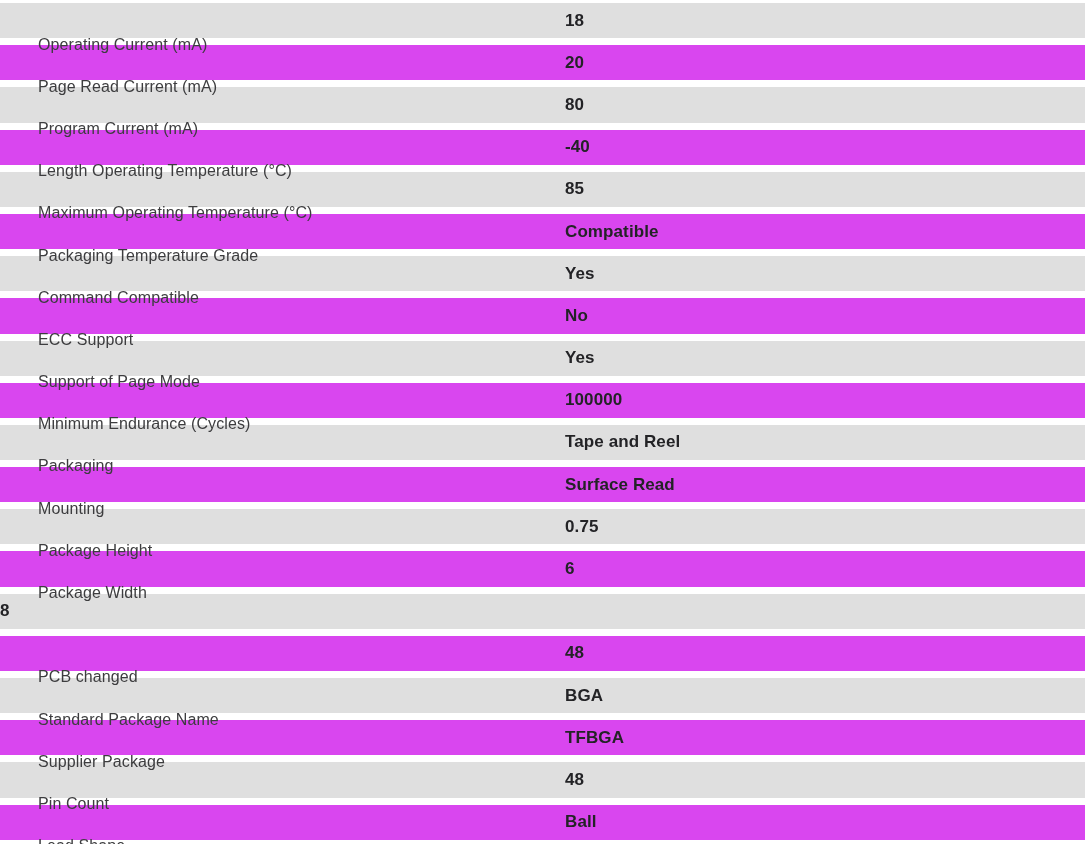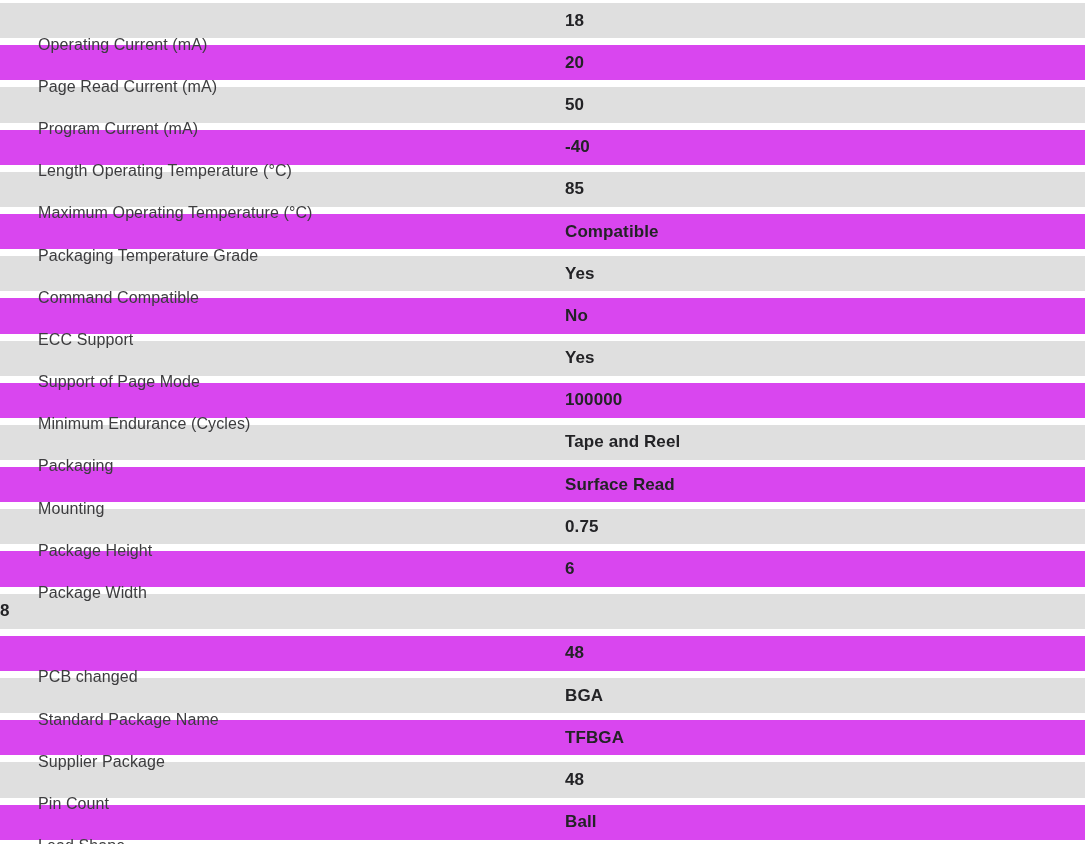--- a/index.html
+++ b/index.html
@@ -56,21 +56,21 @@
 <div class="spec-row">
     <div class="spec-label">Operating Current (mA)</div>
     <div class="spec-value">18</div>
   </div>
     <div class="spec-row">
     <div class="spec-label">Page Read Current (mA)</div>
     <div class="spec-value">20</div>
   </div>
     <div class="spec-row">
     <div class="spec-label">Program Current (mA)</div>
-    <div class="spec-value">50</div>
+    <div class="spec-value">80</div>
   </div>
     <div class="spec-row">
     <div class="spec-label">Length Operating Temperature (°C)</div>
     <div class="spec-value">-40</div>
   </div>
     <div class="spec-row">
     <div class="spec-label">Maximum Operating Temperature (°C)</div>
     <div class="spec-value">85</div>
   </div>
     <div class="spec-row">

